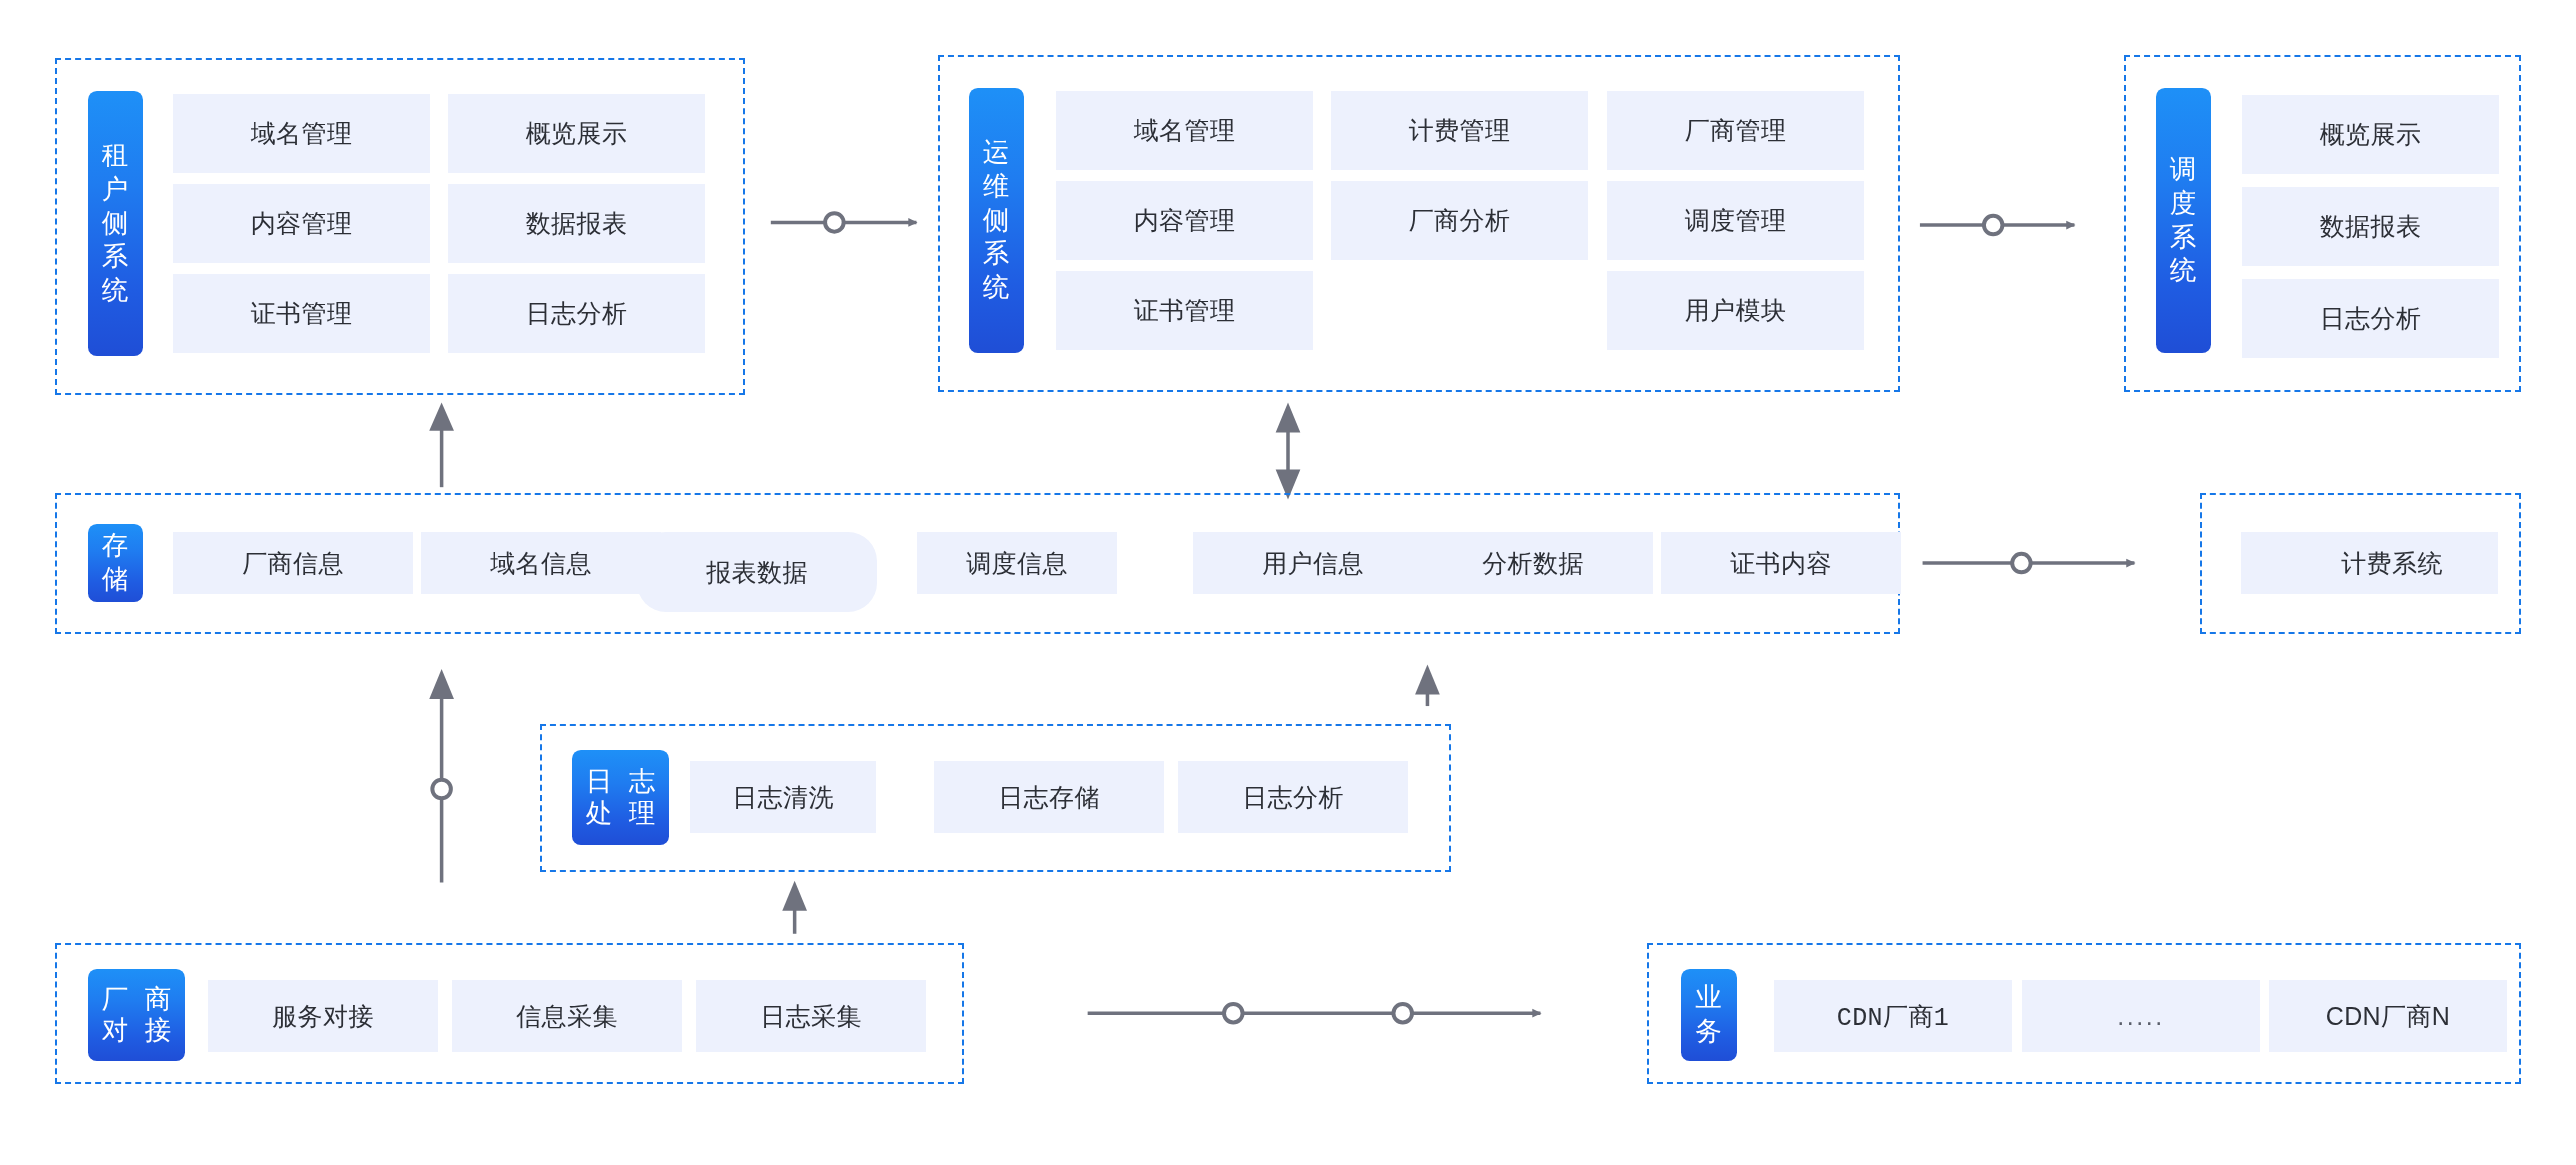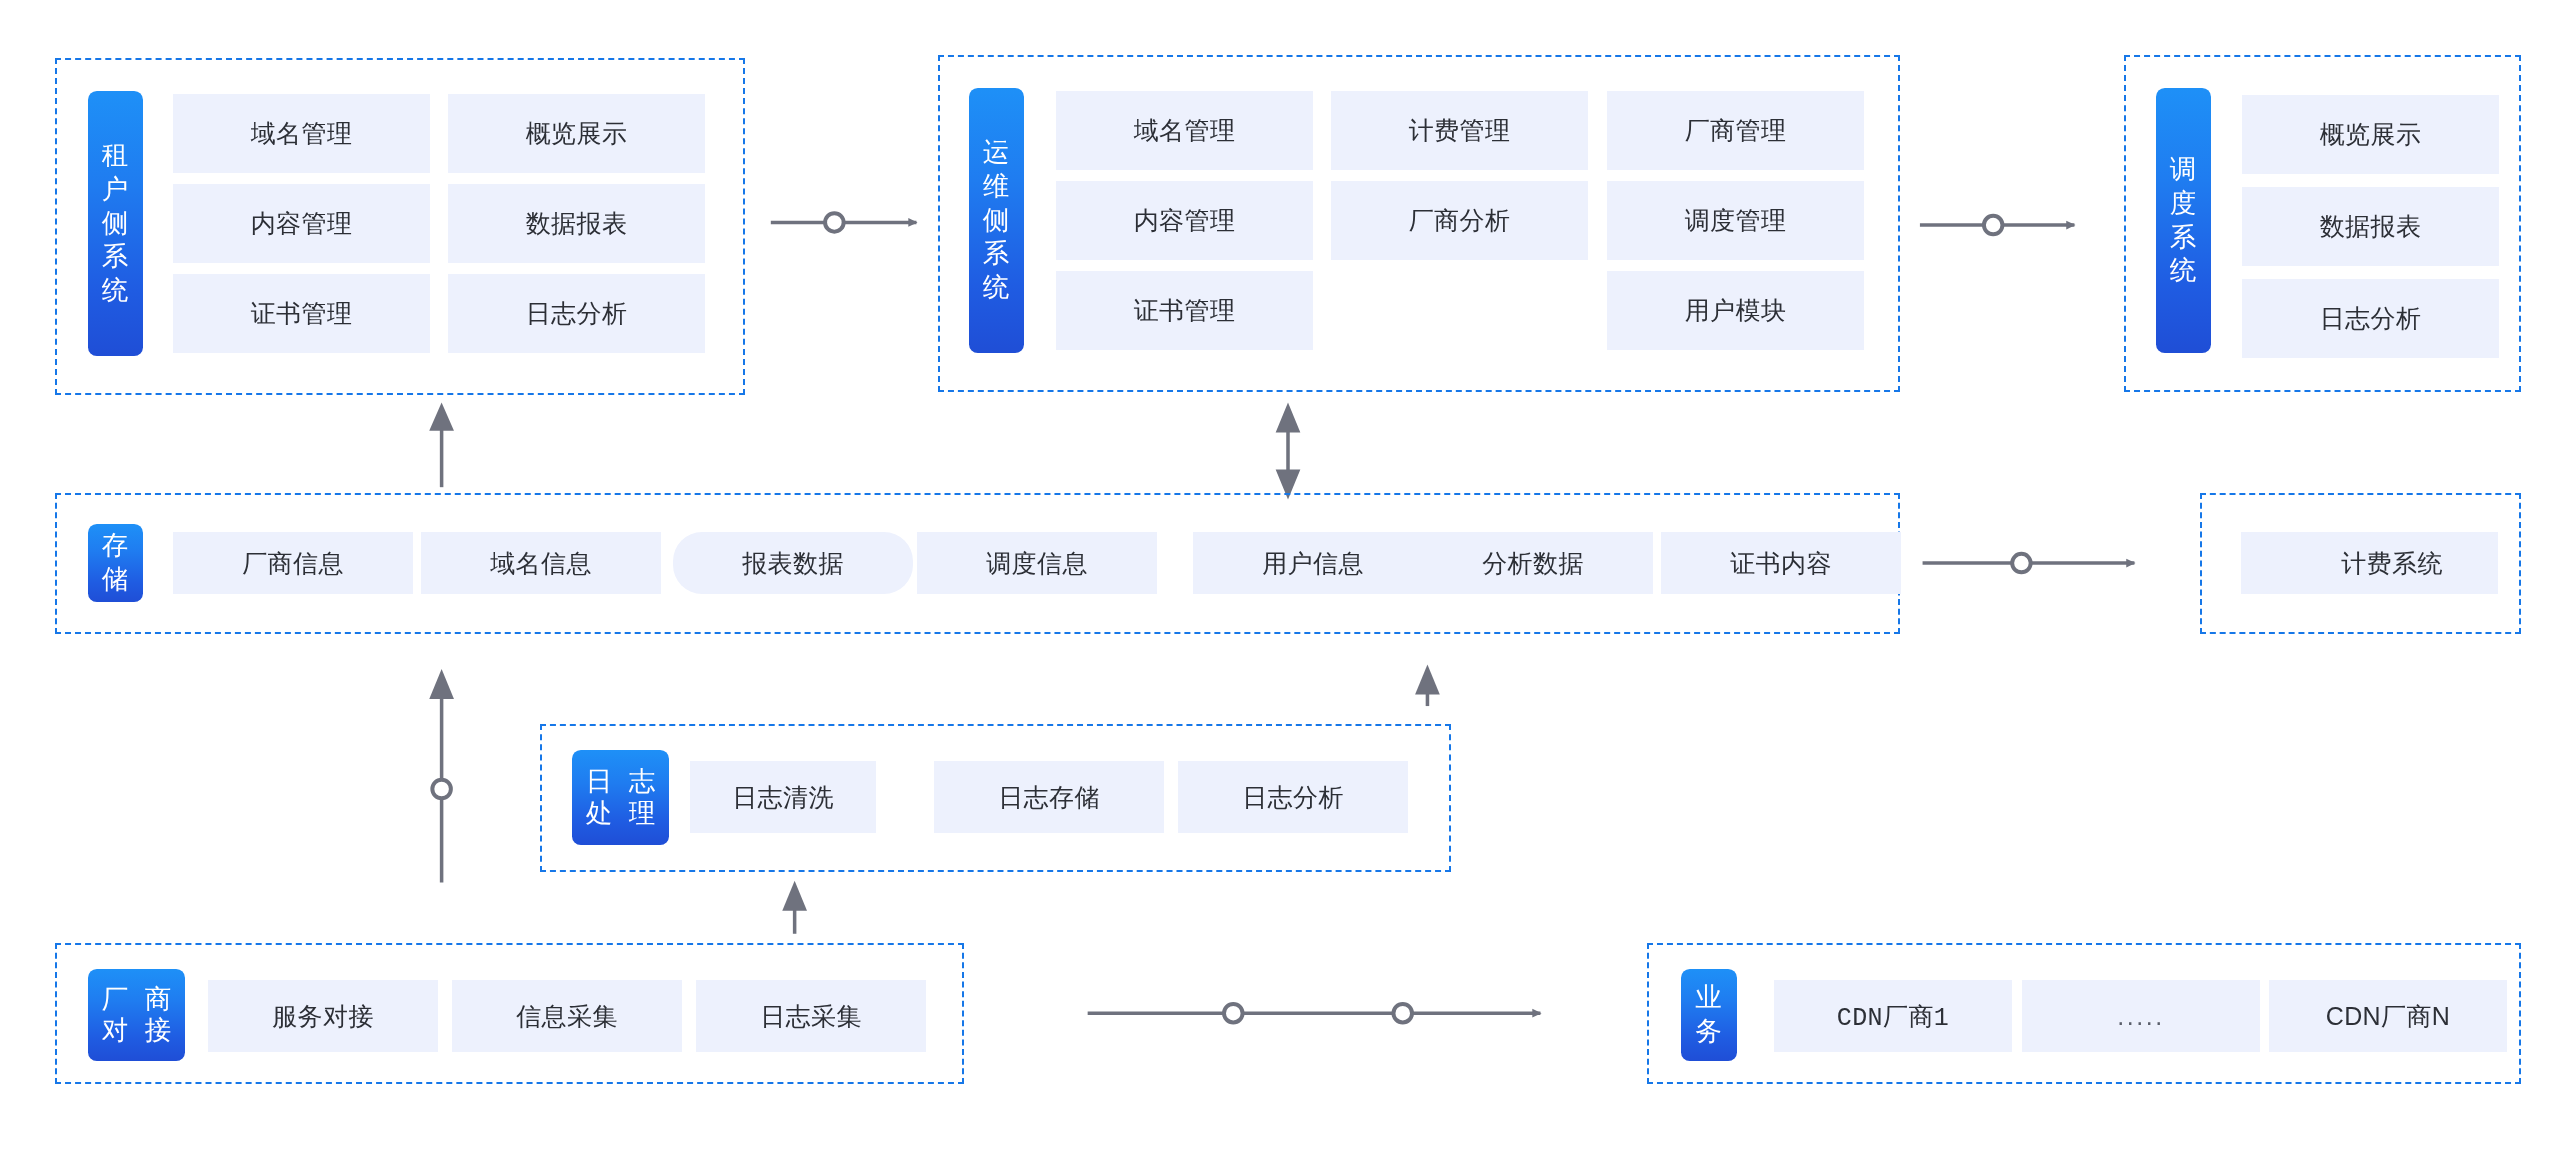--- a/index.html
+++ b/index.html
@@ -199,22 +199,22 @@
   <div class="card" style="left:2242px; top:279px; width:257px; height:79px;">日志分析</div>
 
   <div class="group" style="left:55px; top:493px; width:1845px; height:141px;">
   </div>
   <div class="vlabel" style="left:88px; top:524px; width:55px; height:78px;">
     <span>存</span>
     <span>储</span>
   </div>
   <div class="card" style="left:173px; top:532px; width:240px; height:62px;">厂商信息</div>
   <div class="card" style="left:421px; top:532px; width:240px; height:62px;">域名信息</div>
-  <div class="card" style="left:673px; top:532px; width:240px; height:62px;border-radius:29px;">报表数据</div>
-  <div class="card" style="left:917px; top:532px; width:240px; height:62px;">调度信息</div>
+  <div class="card" style="left:637px; top:532px; width:240px; height:80px;border-radius:29px;">报表数据</div>
+  <div class="card" style="left:917px; top:532px; width:200px; height:62px;">调度信息</div>
   <div class="card" style="left:1165px; top:532px; width:240px; height:62px;margin-left:28px;">用户信息</div>
   <div class="card" style="left:1413px; top:532px; width:240px; height:62px;">分析数据</div>
   <div class="card" style="left:1661px; top:532px; width:240px; height:62px;">证书内容</div>
 
   <div class="group" style="left:2200px; top:493px; width:321px; height:141px;">
   </div>
   <div class="card" style="left:2241px; top:532px; width:257px; height:62px;padding-left:45px;">计费系统</div>
 
   <div class="group" style="left:540px; top:724px; width:911px; height:148px;">
   </div>

